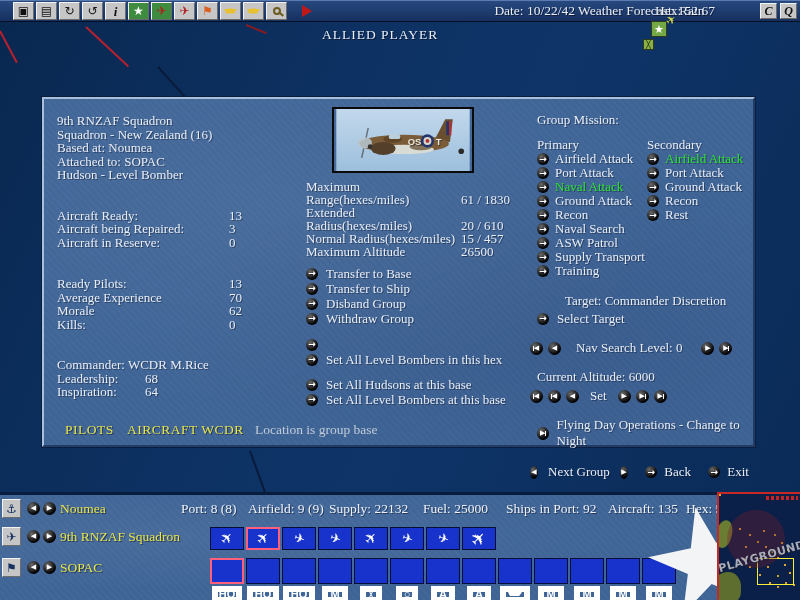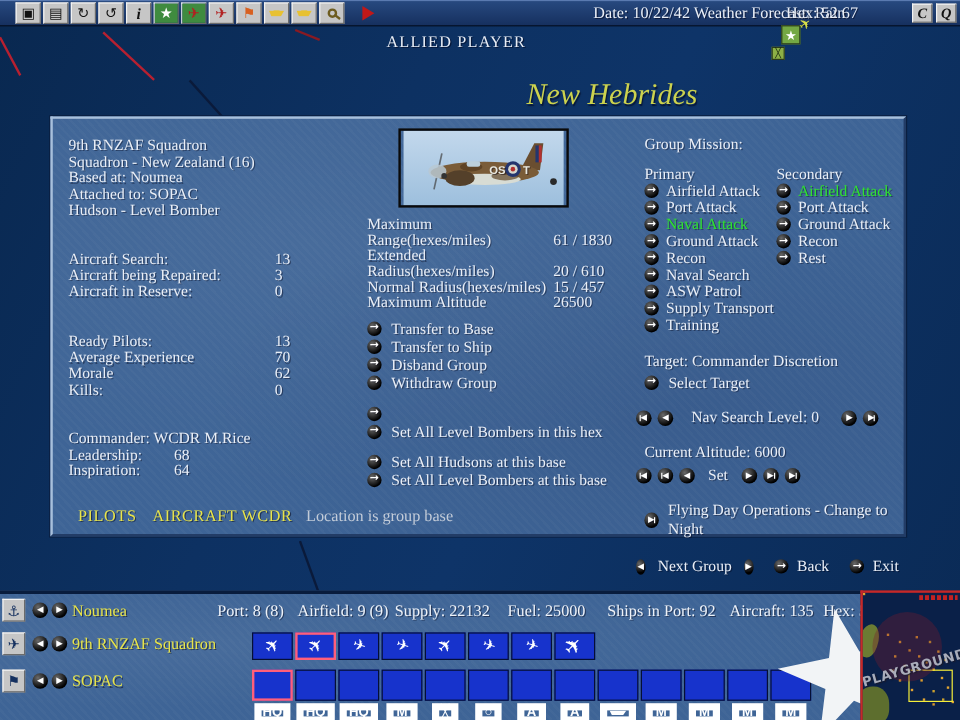--- a/index.html
+++ b/index.html
@@ -81,21 +81,21 @@
   .rbtn.barL::before { content:''; position:absolute; left:3px; top:4px; width:1px; height:5px; background:#fff; }
   .rbtn.barR::after { content:''; position:absolute; right:3px; top:4px; width:1px; height:5px; background:#fff; }
 
   .col-right { position:absolute; left:493px; top:13px; width:212px; }
   .gm-cols { display:flex; margin-top:9px; }
   .gm-col1 { width:110px; } .gm-col2 { width:102px; }
   .gm-head { line-height:15px; }
   .m-item { display:flex; align-items:center; height:14px; white-space:nowrap; }
   .m-item .abtn { margin-right:6px; }
   .m-item.sel span:last-child { color:#2ee22e; }
-  .target { margin-top:15px; }
+  .target { margin-top:15px;margin-left:28px; }
   .navrow,.setrow { display:flex; align-items:center; gap:5px; margin-left:-7px; }
   .navrow { margin-top:14px; }
   .navrow .navlab { margin:0 14px 0 10px; }
   .altlab { margin-top:13px; }
   .setrow { margin-top:3px; }
   .setrow .setlab { margin:0 6px; }
   .dayrow { display:flex; align-items:center; margin-top:13px; gap:8px; }
   .footrow { display:flex; align-items:center; margin-top:15px; margin-left:-7px; white-space:nowrap; }
   .footrow .ng { margin:0 10px; } .footrow .sp { width:28px; }
   .footrow .lbl { margin-left:7px; }
@@ -223,33 +223,32 @@
   <div class="line" style="left:86px;top:26px;width:58px;transform:rotate(43deg)"></div>
   <div class="line" style="left:246px;top:24px;width:22px;transform:rotate(22deg);background:#8a1a22"></div>
   <div class="dline" style="left:158px;top:66px;width:48px;transform:rotate(48deg)"></div>
   <div class="dline" style="left:250px;top:450px;width:46px;transform:rotate(70deg)"></div>
   <div class="base-marker">
       <span>★</span>
     </div>
   <div class="base-sub">╳</div>
   <div class="base-plane">✈</div>
 
-  <div class="title">New Hebrides</div>
 
   <div class="panel">
 
     <div class="col-left txt">
       <div>9th RNZAF Squadron</div>
       <div>Squadron - New Zealand (16)</div>
       <div>Based at: Noumea</div>
       <div>Attached to:  SOPAC</div>
       <div>Hudson - Level Bomber</div>
       <div class="gap14"></div>
         <div class="gap13"></div>
-      <div class="statline"><span class="lab">Aircraft Search:</span><span>13</span></div>
+      <div class="statline"><span class="lab">Aircraft Ready:</span><span>13</span></div>
       <div class="statline"><span class="lab">Aircraft being Repaired:</span><span>3</span></div>
       <div class="statline"><span class="lab">Aircraft in Reserve:</span><span>0</span></div>
       <div class="gap14"></div>
         <div class="gap14"></div>
       <div class="statline"><span class="lab">Ready Pilots:</span><span>13</span></div>
       <div class="statline"><span class="lab">Average Experience</span><span>70</span></div>
       <div class="statline"><span class="lab">Morale</span><span>62</span></div>
       <div class="statline"><span class="lab">Kills:</span><span>0</span></div>
       <div class="gap14"></div>
         <div class="gap13"></div>

